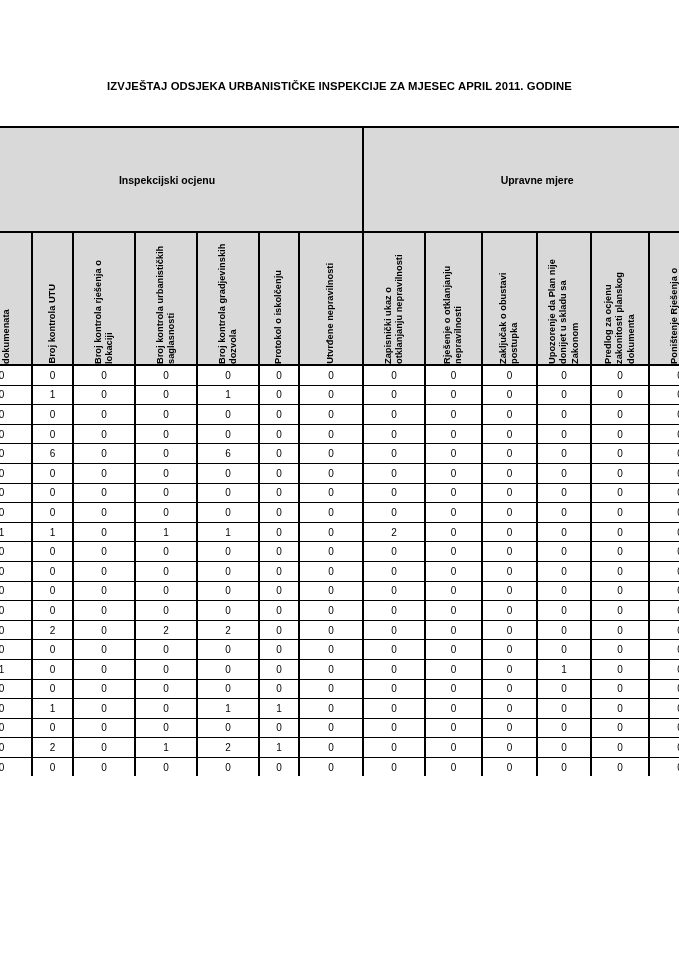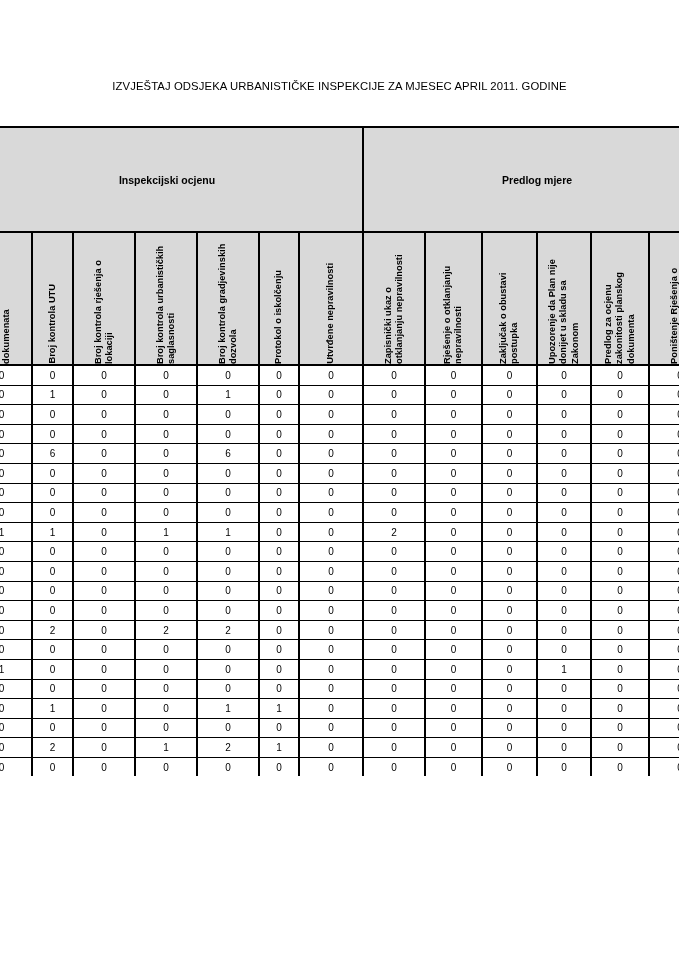--- a/index.html
+++ b/index.html
@@ -17,21 +17,21 @@
   }
 
   
   #report-title {
     position: absolute;
     left: 0;
     top: 80px;
     width: 679px;
     text-align: center;
     font-size: 11.3px;
-    font-weight: normal;
+    font-weight: bold;
     letter-spacing: 0.1px;
     white-space: nowrap;
     color: #000;
   }
 
   
   #table-wrap {
     position: absolute;
     left: 0;
     top: 126px;
@@ -127,21 +127,21 @@
           <col style="width: 62px;">
           <col style="width: 57px;">
           <col style="width: 55px;">
           <col style="width: 54px;">
           <col style="width: 58px;">
           <col style="width: 62px;">
         </colgroup>
       <thead>
         <tr class="group-row" id="group-header-row">
             <th colspan="7"><span>Inspekcijski ocjenu</span></th>
-            <th colspan="6"><span>Predlog mjere</span></th>
+            <th colspan="6"><span>Upravne mjere</span></th>
           </tr>
         <tr class="vhead-row" id="vertical-header-row">
             <th>
               <span class="vlabel">Broj kontrola planskih dokumenata</span>
             </th>
             <th>
               <span class="vlabel">Broj kontrola UTU</span>
             </th>
             <th>
               <span class="vlabel">Broj kontrola rješenja o lokaciji</span>

